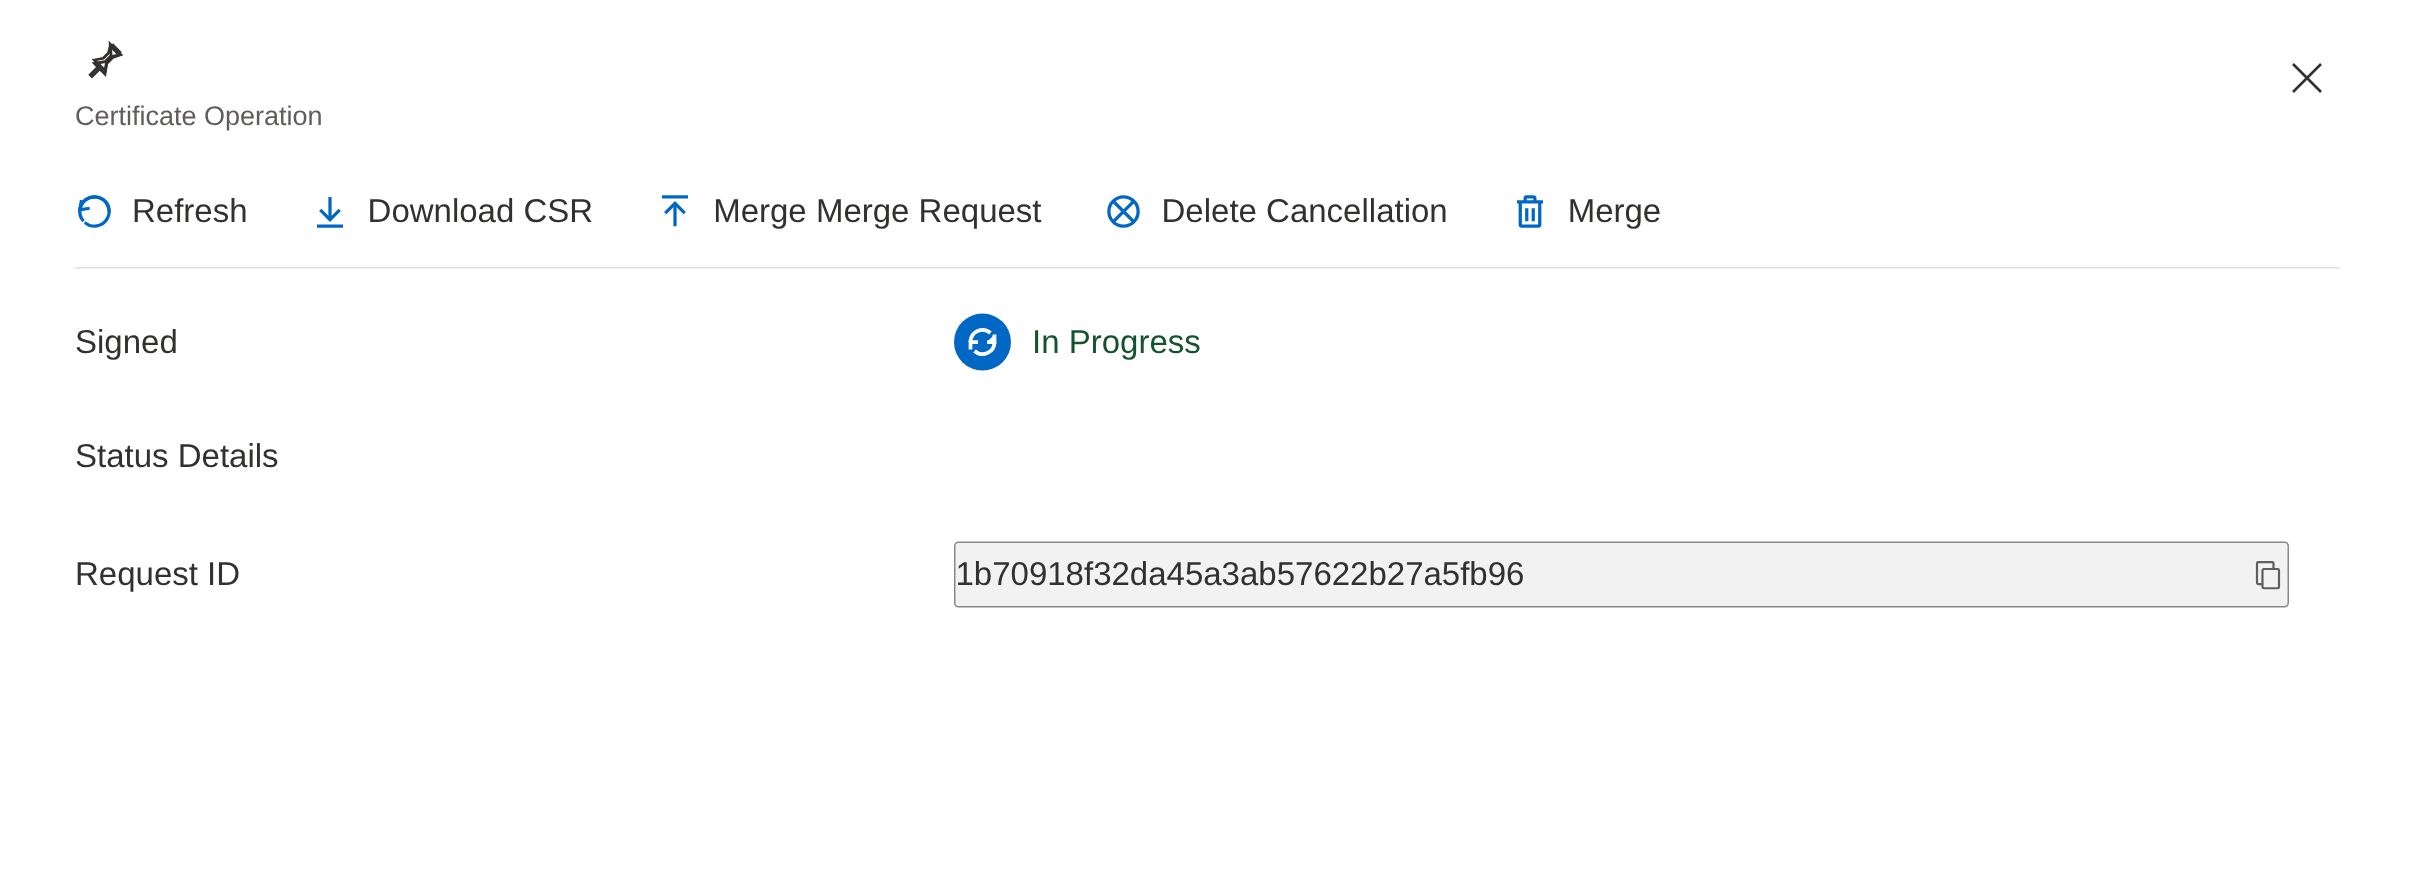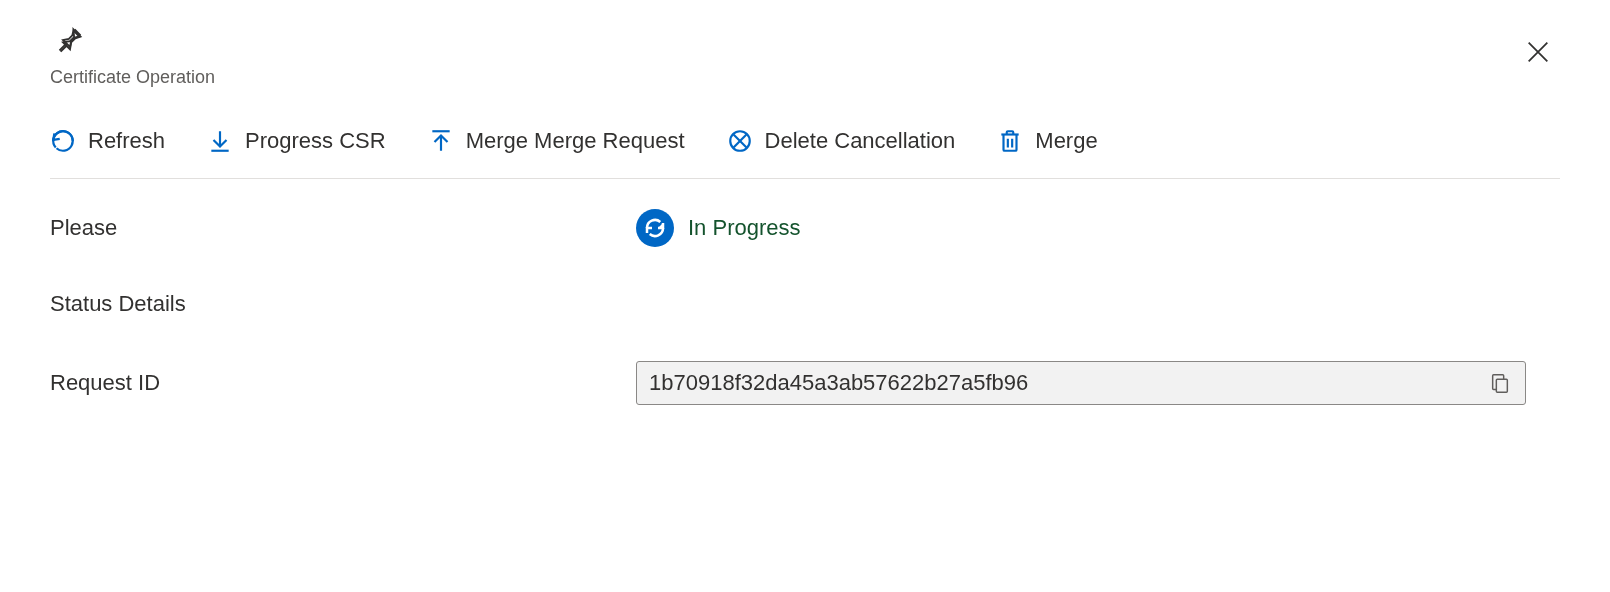--- a/index.html
+++ b/index.html
@@ -77,21 +77,21 @@
       background: #0067c5;
       display: flex; align-items: center; justify-content: center;
     }
     .readonly-field {
       display: flex;
       align-items: center;
       justify-content: space-between;
       background: #f2f2f2;
       border: 1px solid #8a8886;
       border-radius: 3px;
-      padding: 8px 12px;
+      padding: 8px 0;
       width: 890px;
       font-size: 22px;
     }
     .readonly-field .value { color: #323130; }
     .copy-btn {
       background: none; border: none; cursor: pointer;
       padding: 2px; display: flex;
     }
   </style>
 </head>
@@ -128,21 +128,21 @@
     </svg>
     <span>Refresh</span>
   </button>
 
   <button class="tool-btn">
     <svg width="26" height="26" viewBox="0 0 24 24" fill="none" stroke="#0067c5" stroke-width="2">
       <path d="M12 3v13"></path>
       <path d="M6 11l6 6 6-6"></path>
       <path d="M4 21h16"></path>
     </svg>
-    <span>Progress CSR</span>
+    <span>Download CSR</span>
   </button>
 
   <button class="tool-btn">
     <svg width="26" height="26" viewBox="0 0 24 24" fill="none" stroke="#0067c5" stroke-width="2">
       <path d="M12 21V8"></path>
       <path d="M6 13l6-6 6 6"></path>
       <path d="M4 3h16"></path>
     </svg>
     <span>Merge Merge Request</span>
   </button>
@@ -164,21 +164,21 @@
       <path d="M9 6V4a1 1 0 0 1 1-1h4a1 1 0 0 1 1 1v2"></path>
       <path d="M10 10v8M14 10v8"></path>
     </svg>
     <span>Merge</span>
   </button>
 </div>
 
 <div class="details">
 
   <div class="detail-row">
-    <div class="detail-label">Please</div>
+    <div class="detail-label">Signed</div>
     <div class="detail-value">
       <span class="status-icon-wrap">
         <svg width="24" height="24" viewBox="0 0 24 24" fill="none" stroke="#ffffff" stroke-width="2.5">
           <path d="M20 12a8 8 0 0 1-13.3 6"></path>
           <polyline points="20,7 20,12 15,12" fill="#ffffff" stroke="none"></polyline>
           <path d="M20 7v5h-5"></path>
           <path d="M4 12a8 8 0 0 1 13.3-6"></path>
           <path d="M4 17v-5h5"></path>
         </svg>
       </span>

